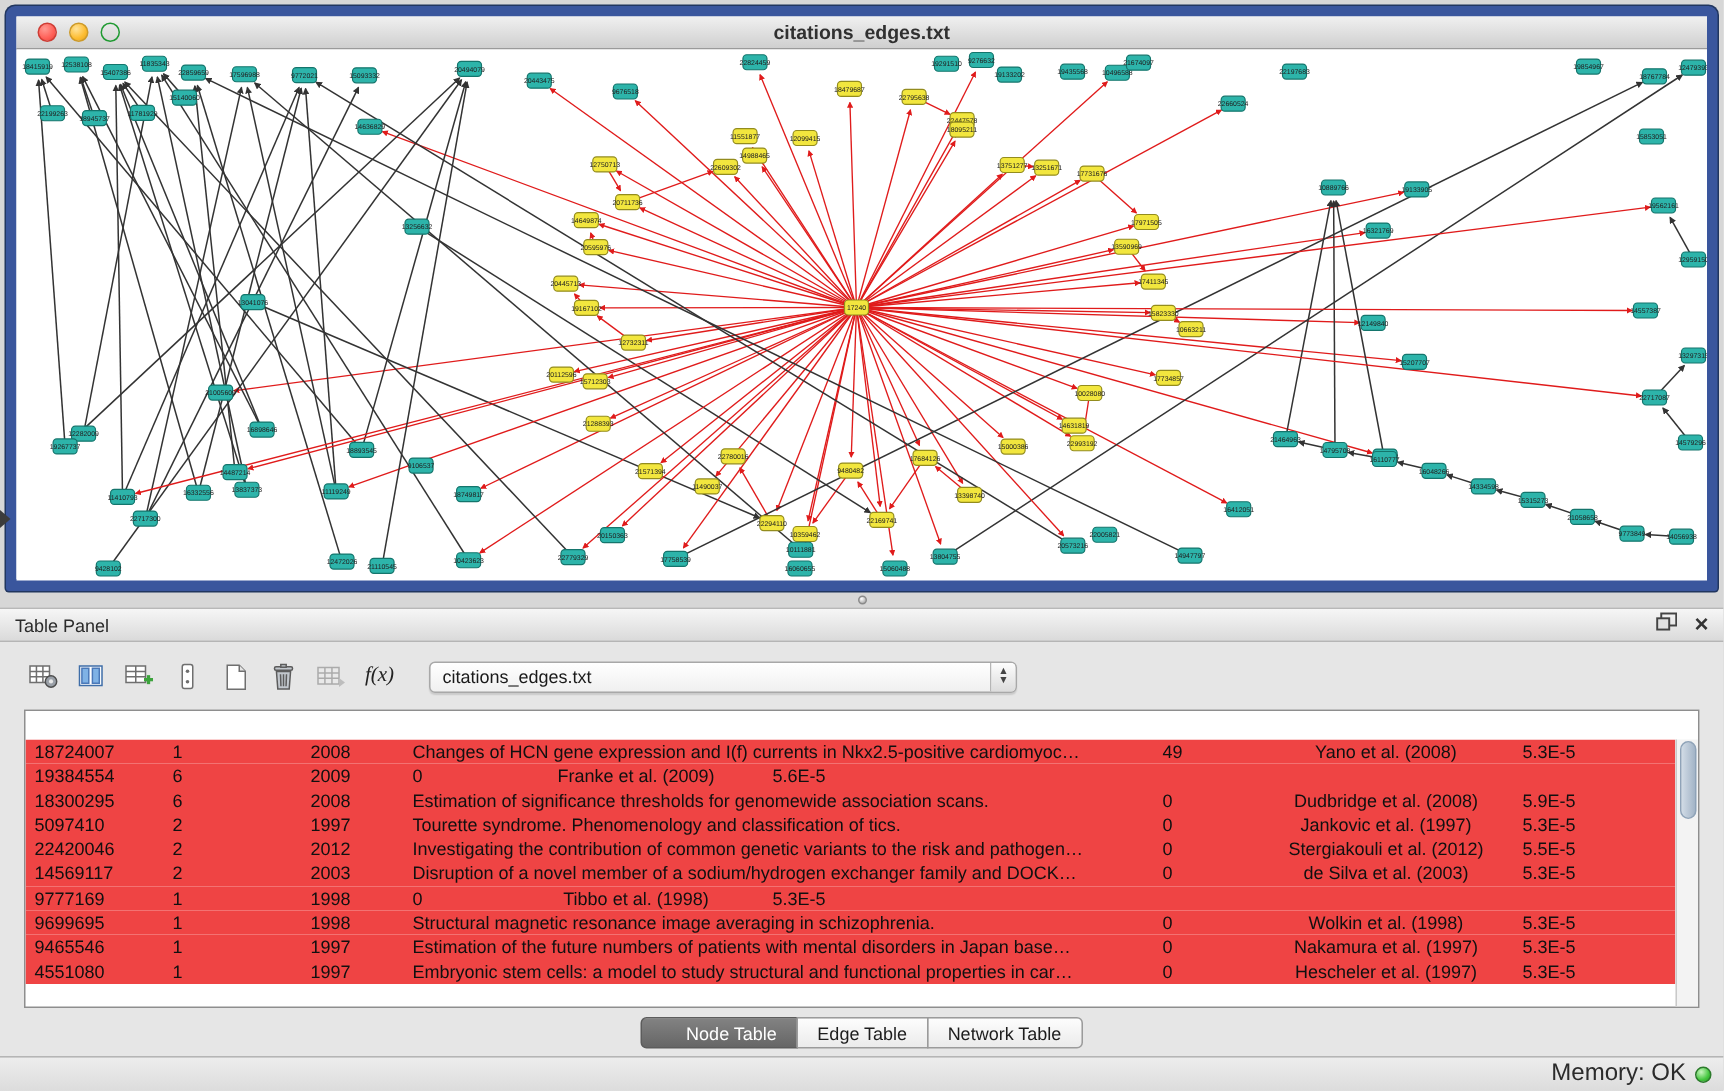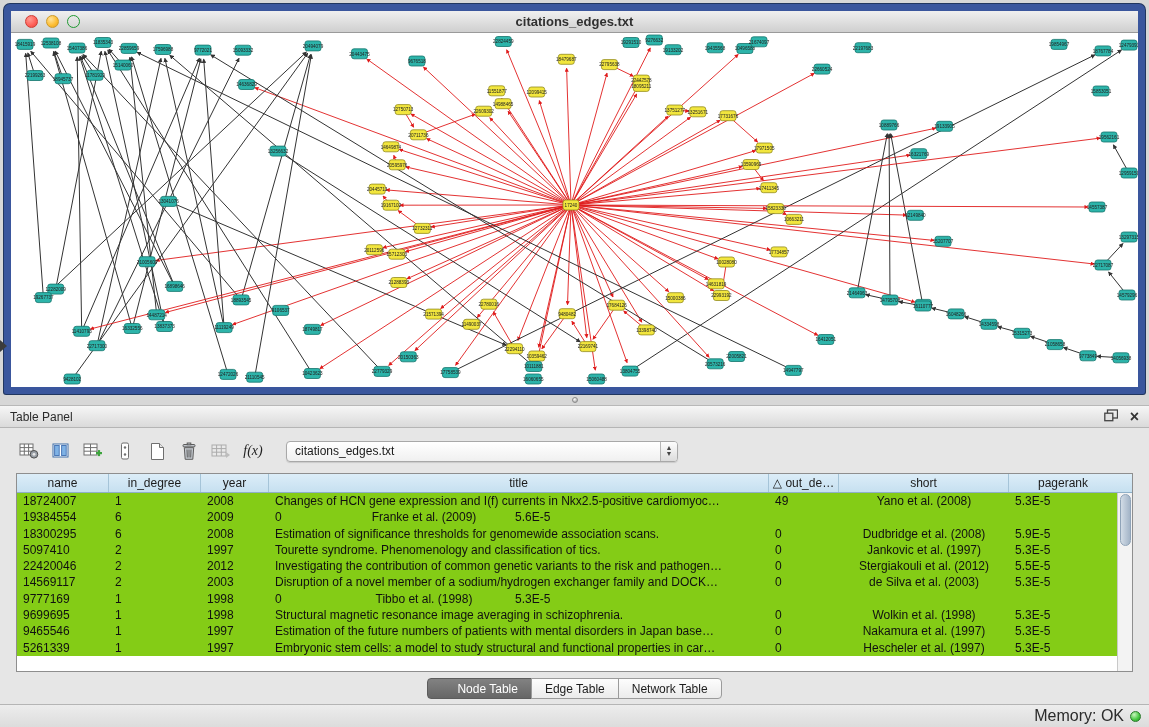--- a/index.html
+++ b/index.html
@@ -67,21 +67,21 @@
   .combo .combo-arrows span { font-size:7px; line-height:6px; color:#444; }
 
   
   .table-wrap { position:relative; flex:1; border:1px solid #8e8e8e; background:#fff; overflow:hidden; }
   .thead { display:flex; height:19px; background:linear-gradient(#dcedf8,#c6e0f0);
     border-bottom:1px solid #8fb0c8; padding-right:15px; }
   .th { font-size:12px; color:#1b1b1b; text-align:center; line-height:18px;
     border-right:1px solid #a5c4d8; white-space:nowrap; overflow:hidden; flex-shrink:0; }
   .th.flex1 { flex:1; border-right:none; }
   .tbody { position:absolute; left:0; right:15px; top:19px; bottom:0; overflow:hidden; }
-  .tr { display:flex; height:16.3px; background:#84cc16; }
+  .tr { display:flex; height:16.3px; background:#ef4444; }
   .td { font-size:12px; color:#101010; line-height:16px; white-space:nowrap; overflow:hidden;
     padding-left:6px; flex-shrink:0; }
   .td.center { text-align:center; padding-left:0; }
   .td.flex1 { flex:1; }
   .vscroll { position:absolute; right:0; top:19px; bottom:0; width:15px;
     background:#f3f3f3; border-left:1px solid #c9c9c9; }
   .vthumb { position:absolute; left:1.5px; top:1px; width:11px; height:52px; border-radius:6px;
     background:linear-gradient(90deg,#d2dce6,#a3b4c7); border:1px solid #8fa3b8; }
 
   
@@ -835,29 +835,20 @@
         <div class="combo">
           <span class="combo-label">citations_edges.txt</span>
           <span class="combo-arrows">
               <span>▲</span>
               <span>▼</span>
             </span>
         </div>
       </div>
 
       <div class="table-wrap">
-        <div class="thead" id="thead">
-            <div class="th" style="width: 92px;">name</div>
-            <div class="th" style="width: 92px;">in_degree</div>
-            <div class="th" style="width: 68px;">year</div>
-            <div class="th" style="width: 500px;">title</div>
-            <div class="th" style="width: 70px;">△ out_de…</div>
-            <div class="th" style="width: 170px;">short</div>
-            <div class="th flex1">pagerank</div>
-          </div>
         <div class="tbody" id="tbody">
             <div class="tr">
               <div class="td" style="width: 92px;">18724007</div>
               <div class="td" style="width: 92px;">1</div>
               <div class="td" style="width: 68px;">2008</div>
               <div class="td" style="width: 500px;">Changes of HCN gene expression and I(f) currents in Nkx2.5-positive cardiomyoc…</div>
               <div class="td" style="width: 70px;">49</div>
               <div class="td center" style="width: 170px;">Yano et al. (2008)</div>
               <div class="td flex1">5.3E-5</div>
             </div>
@@ -925,21 +916,21 @@
             <div class="tr">
               <div class="td" style="width: 92px;">9465546</div>
               <div class="td" style="width: 92px;">1</div>
               <div class="td" style="width: 68px;">1997</div>
               <div class="td" style="width: 500px;">Estimation of the future numbers of patients with mental disorders in Japan base…</div>
               <div class="td" style="width: 70px;">0</div>
               <div class="td center" style="width: 170px;">Nakamura et al. (1997)</div>
               <div class="td flex1">5.3E-5</div>
             </div>
             <div class="tr">
-              <div class="td" style="width: 92px;">5261339</div>
+              <div class="td" style="width: 92px;">4551080</div>
               <div class="td" style="width: 92px;">1</div>
               <div class="td" style="width: 68px;">1997</div>
               <div class="td" style="width: 500px;">Embryonic stem cells: a model to study structural and functional properties in car…</div>
               <div class="td" style="width: 70px;">0</div>
               <div class="td center" style="width: 170px;">Hescheler et al. (1997)</div>
               <div class="td flex1">5.3E-5</div>
             </div>
           </div>
         <div class="vscroll">
             <div class="vthumb"></div>

